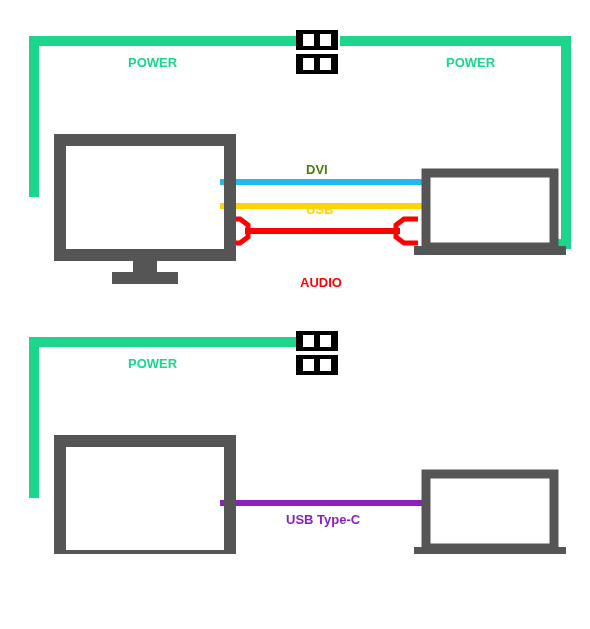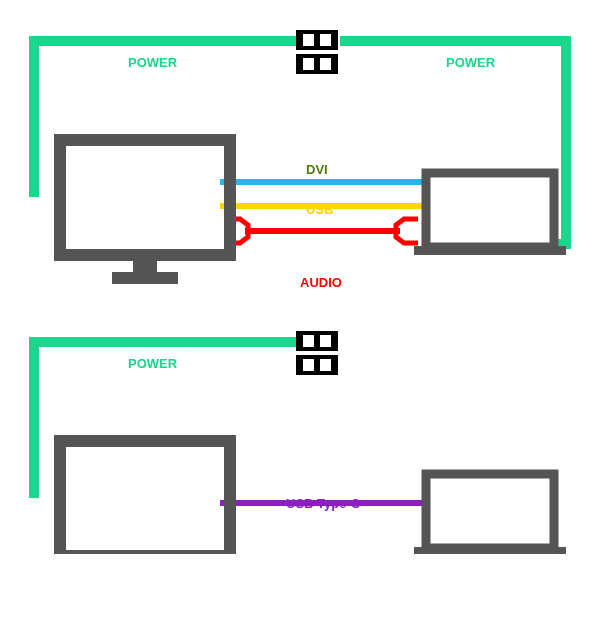--- a/index.html
+++ b/index.html
@@ -77,15 +77,15 @@
   </g>
 
 </svg>
 
 <div class="lbl green" style="left:128px; top:55px;">POWER</div>
 <div class="lbl green" style="left:446px; top:55px;">POWER</div>
 <div class="lbl cyan" style="left:306px; top:162px;">DVI</div>
 <div class="lbl yellow" style="left:306px; top:202px;">USB</div>
 <div class="lbl red" style="left:300px; top:234px;margin-top:41px;">AUDIO</div>
 <div class="lbl green" style="left:128px; top:356px;">POWER</div>
-<div class="lbl purple" style="left:286px; top:496px;">USB Type-C</div>
+<div class="lbl purple" style="left:286px; top:512px;">USB Type-C</div>
 
 </div>
 
 </body></html>

